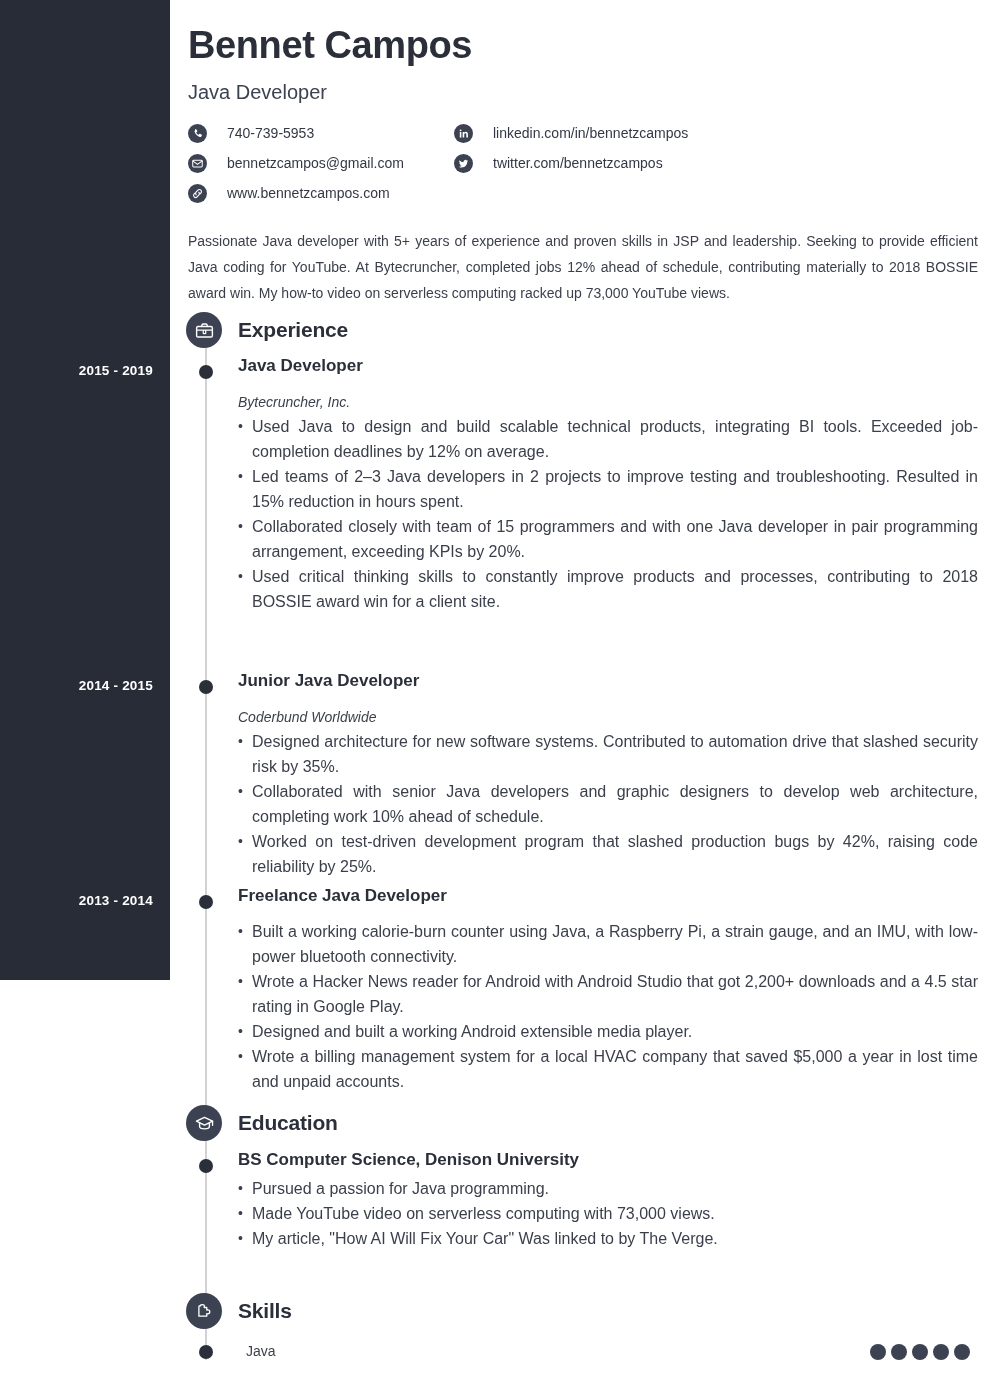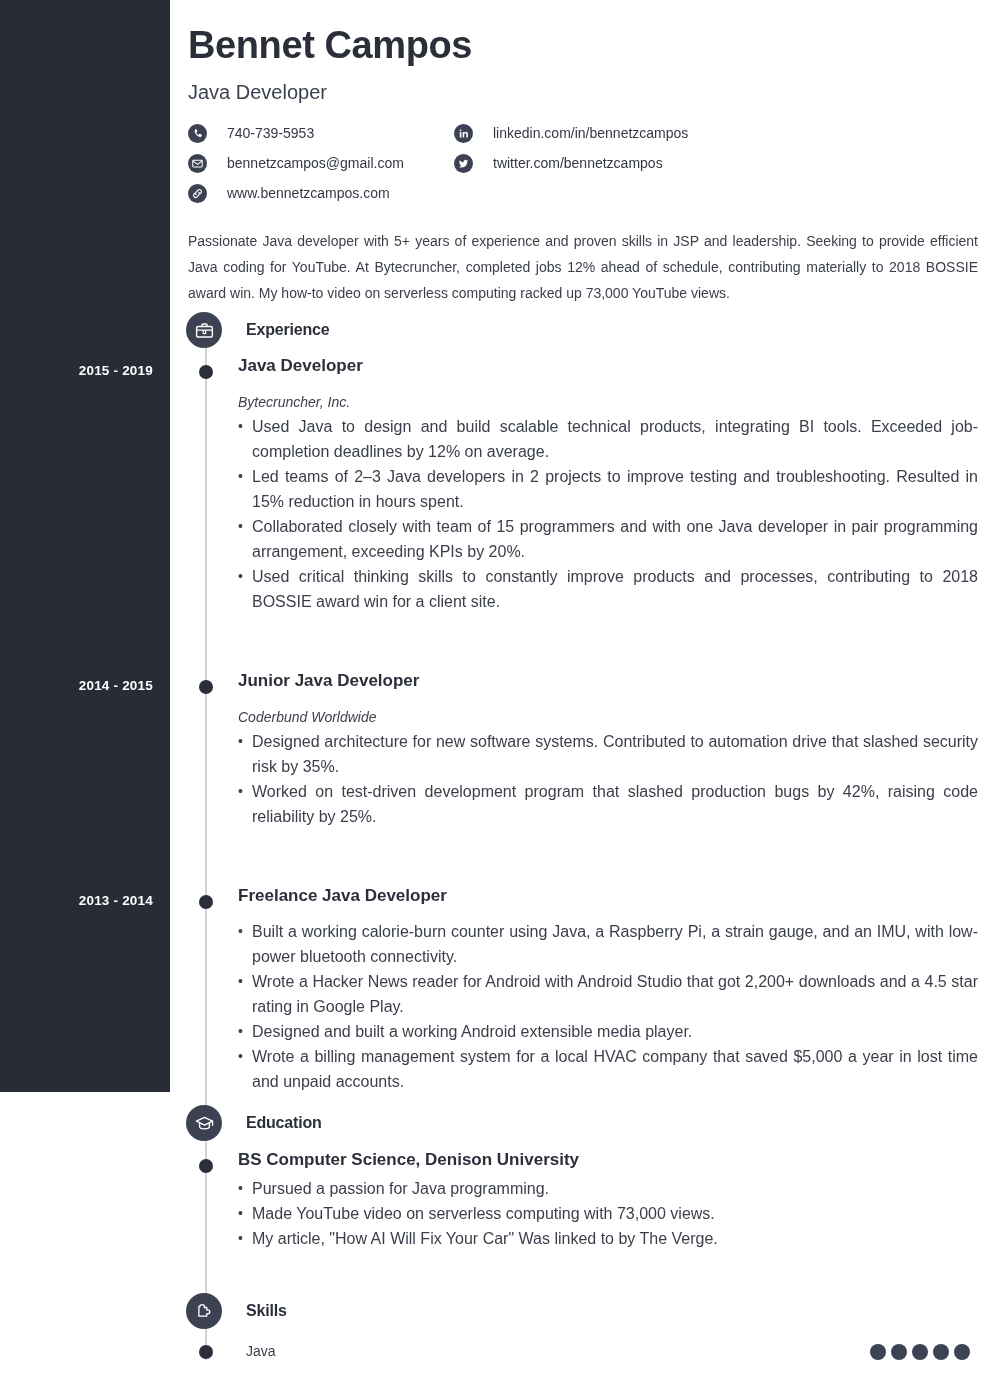--- a/index.html
+++ b/index.html
@@ -15,21 +15,21 @@
     height: 1400px;
     background: #ffffff;
     overflow: hidden;
   }
 
   
   #sidebar {
     position: absolute;
     left: 0; top: 0;
     width: 170px;
-    height: 1092px;
+    height: 980px;
     background: #282c37;
   }
   .side-date {
     position: absolute;
     right: 17px;
     width: 150px;
     text-align: right;
     color: #ffffff;
     font-size: 13.5px;
     font-weight: bold;
@@ -111,22 +111,22 @@
     width: 36px; height: 36px;
     border-radius: 50%;
     background: #3c4251;
     display: flex;
     align-items: center;
     justify-content: center;
     flex: 0 0 36px;
   }
   .sec-badge svg { display:block; width: 21px; height: 21px; }
   .sec-title {
-    margin-left: 24px;
-    font-size: 16px;
+    margin-left: 16px;
+    font-size: 21px;
     font-weight: bold;
     color: #2b2f3a;
     letter-spacing: -0.2px;
   }
 
   
   .entry { position: absolute; left: 0; width: 820px; }
   .node {
     position: absolute;
     left: 28.5px;
@@ -300,20 +300,21 @@
         <li>Used critical thinking skills to constantly improve products and processes, contributing to 2018 BOSSIE award win for a client site.</li>
       </ul>
     </div>
 
     <div class="entry" style="top:671px">
       <span class="node" style="top:9px"></span>
       <div class="entry-title" style="top:0px">Junior Java Developer</div>
       <div class="entry-sub" style="top:38px">Coderbund Worldwide</div>
       <ul class="bullets" style="top:58px">
         <li>Designed architecture for new software systems. Contributed to automation drive that slashed security risk by 35%.</li>
+        <li>Collaborated with senior Java developers and graphic designers to develop web architecture, completing work 10% ahead of schedule.</li>
         <li>Worked on test-driven development program that slashed production bugs by 42%, raising code reliability by 25%.</li>
       </ul>
     </div>
 
     <div class="entry" style="top:886px">
       <span class="node" style="top:9px"></span>
       <div class="entry-title" style="top:0px">Freelance Java Developer</div>
       <ul class="bullets" style="top:33px">
         <li>Built a working calorie-burn counter using Java, a Raspberry Pi, a strain gauge, and an IMU, with low-power bluetooth connectivity.</li>
         <li>Wrote a Hacker News reader for Android with Android Studio that got 2,200+ downloads and a 4.5 star rating in Google Play.</li>

